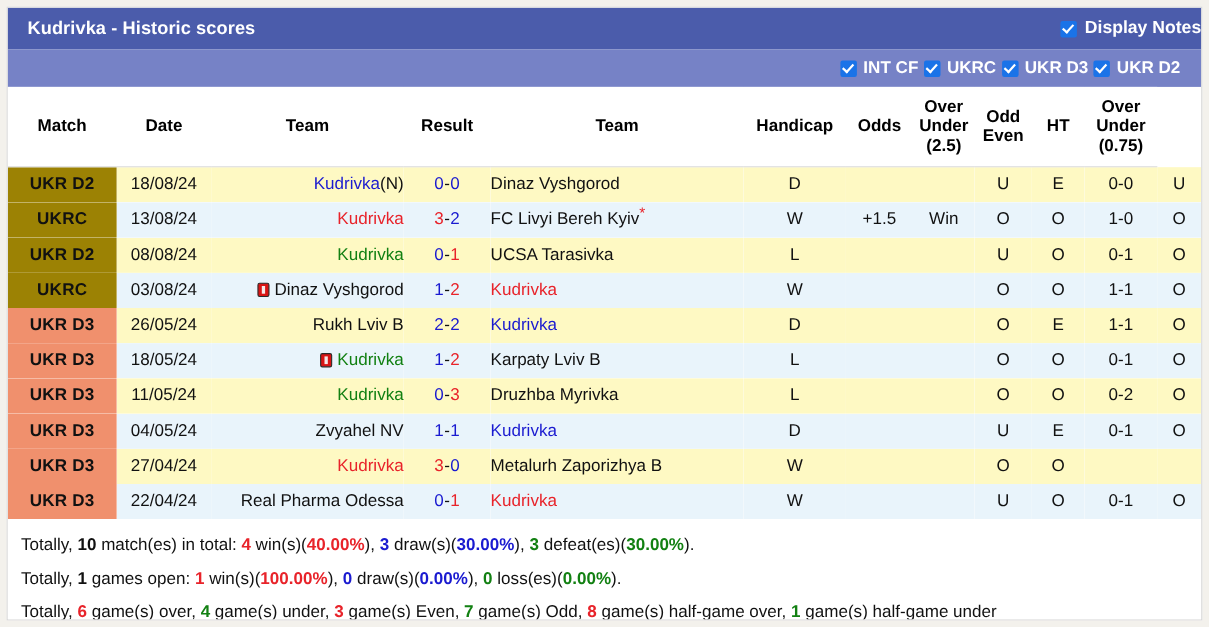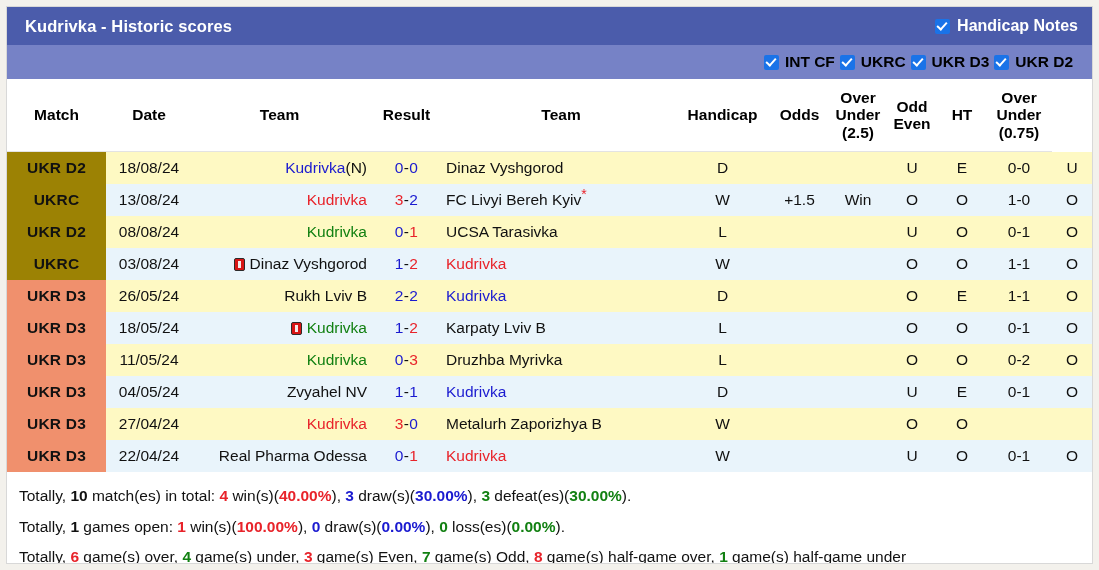--- a/index.html
+++ b/index.html
@@ -31,21 +31,21 @@
     overflow: hidden;
   }
 
   
   .titlebar {
     height: 38px;
     background: #4b5cab;
     display: flex;
     align-items: center;
     justify-content: space-between;
-    padding: 0 14px 0 18px;
+    padding: 0 0 0 18px;
     box-sizing: border-box;
   }
   .titlebar .title {
     color: #ffffff;
     font-size: 16.5px;
     font-weight: bold;
     letter-spacing: 0.1px;
   }
   .titlebar .notes {
     display: flex;
@@ -69,21 +69,21 @@
     box-sizing: border-box;
     gap: 9px;
   }
   .filter-item {
     display: flex;
     align-items: center;
     gap: 6px;
     margin-right: 5px;
   }
   .filter-item .fl {
-    color: #000000;
+    color: #ffffff;
     font-size: 15.5px;
     font-weight: bold;
     white-space: nowrap;
   }
   .last-group {
     display: flex;
     align-items: center;
     gap: 7px;
     margin-left: 4px;
   }
@@ -232,21 +232,21 @@
 </head>
 <body>
 
 <div id="page">
   <div class="panel">
 
     <div class="titlebar">
       <div class="title">Kudrivka - Historic scores</div>
       <div class="notes">
         <span class="cbx"></span>
-        <span class="notes-label">Handicap Notes</span>
+        <span class="notes-label">Display Notes</span>
       </div>
     </div>
 
     <div class="filterbar">
       <div id="filters-host" style="display:flex;align-items:center;">
           <div class="filter-item">
             <span class="cbx"></span>
             <span class="fl">INT CF</span>
           </div>
           <div class="filter-item">

